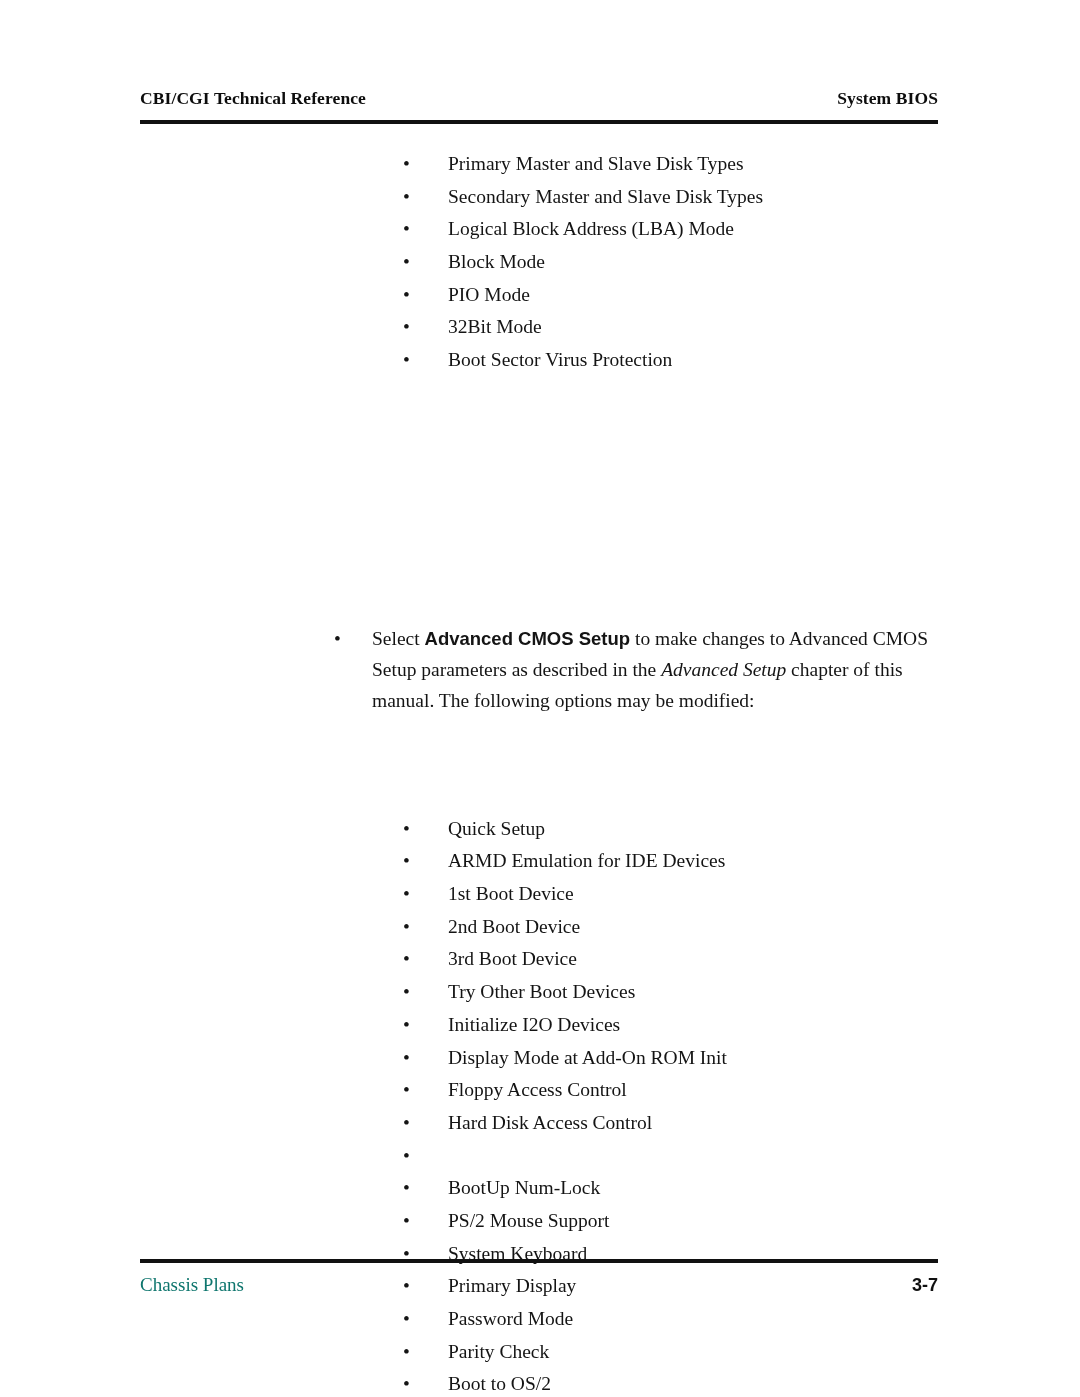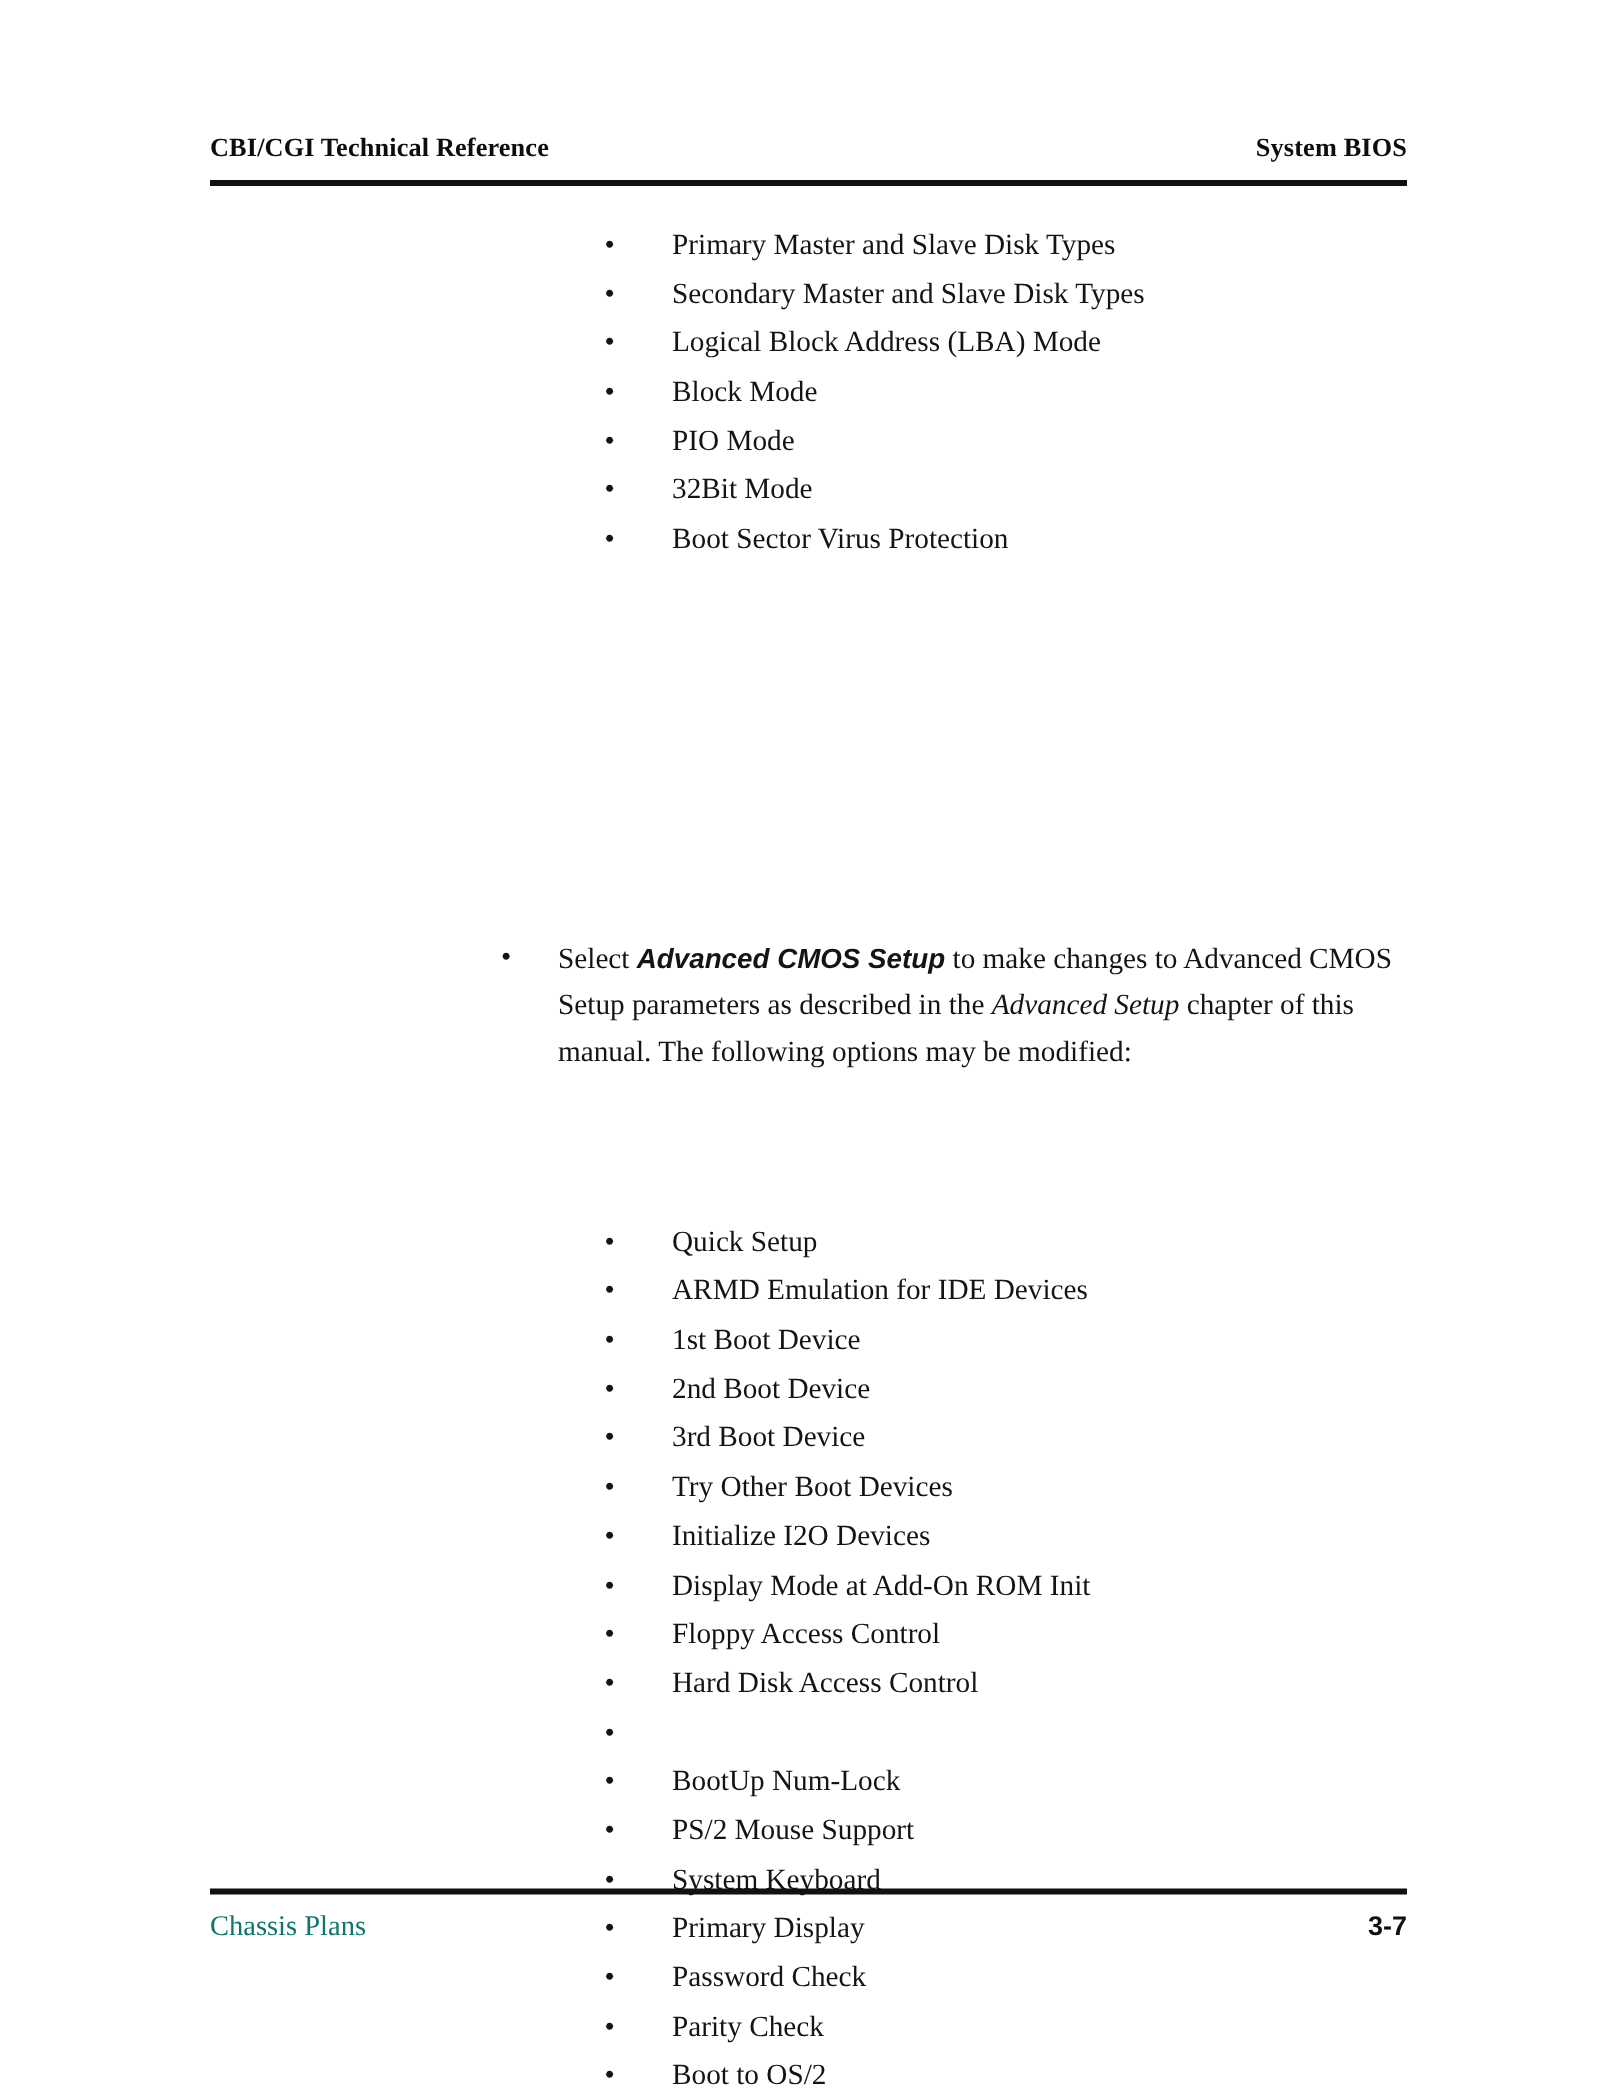--- a/index.html
+++ b/index.html
@@ -116,21 +116,20 @@
     font-size: 19.5px;
     line-height: 31px;
     color: #141414;
     text-align: left;
   }
 
   .para-text .b {
     font-family: "Liberation Sans", "DejaVu Sans", sans-serif;
     font-weight: bold;
     font-size: 18.5px;
-    font-style: italic;
   }
 
   .para-text .i {
     font-style: italic;
   }
 
   
   .footer {
     position: absolute;
     left: 140px;
@@ -263,21 +262,21 @@
         <div class="bullet-line lvl2">
           <span class="dot">•</span>
           <span class="txt">System Keyboard</span>
         </div>
         <div class="bullet-line lvl2">
           <span class="dot">•</span>
           <span class="txt">Primary Display</span>
         </div>
         <div class="bullet-line lvl2">
           <span class="dot">•</span>
-          <span class="txt">Password Check</span>
+          <span class="txt">Password Mode</span>
         </div>
         <div class="bullet-line lvl2">
           <span class="dot">•</span>
           <span class="txt">Parity Check</span>
         </div>
         <div class="bullet-line lvl2">
           <span class="dot">•</span>
           <span class="txt">Boot to OS/2</span>
         </div>
       </div>

